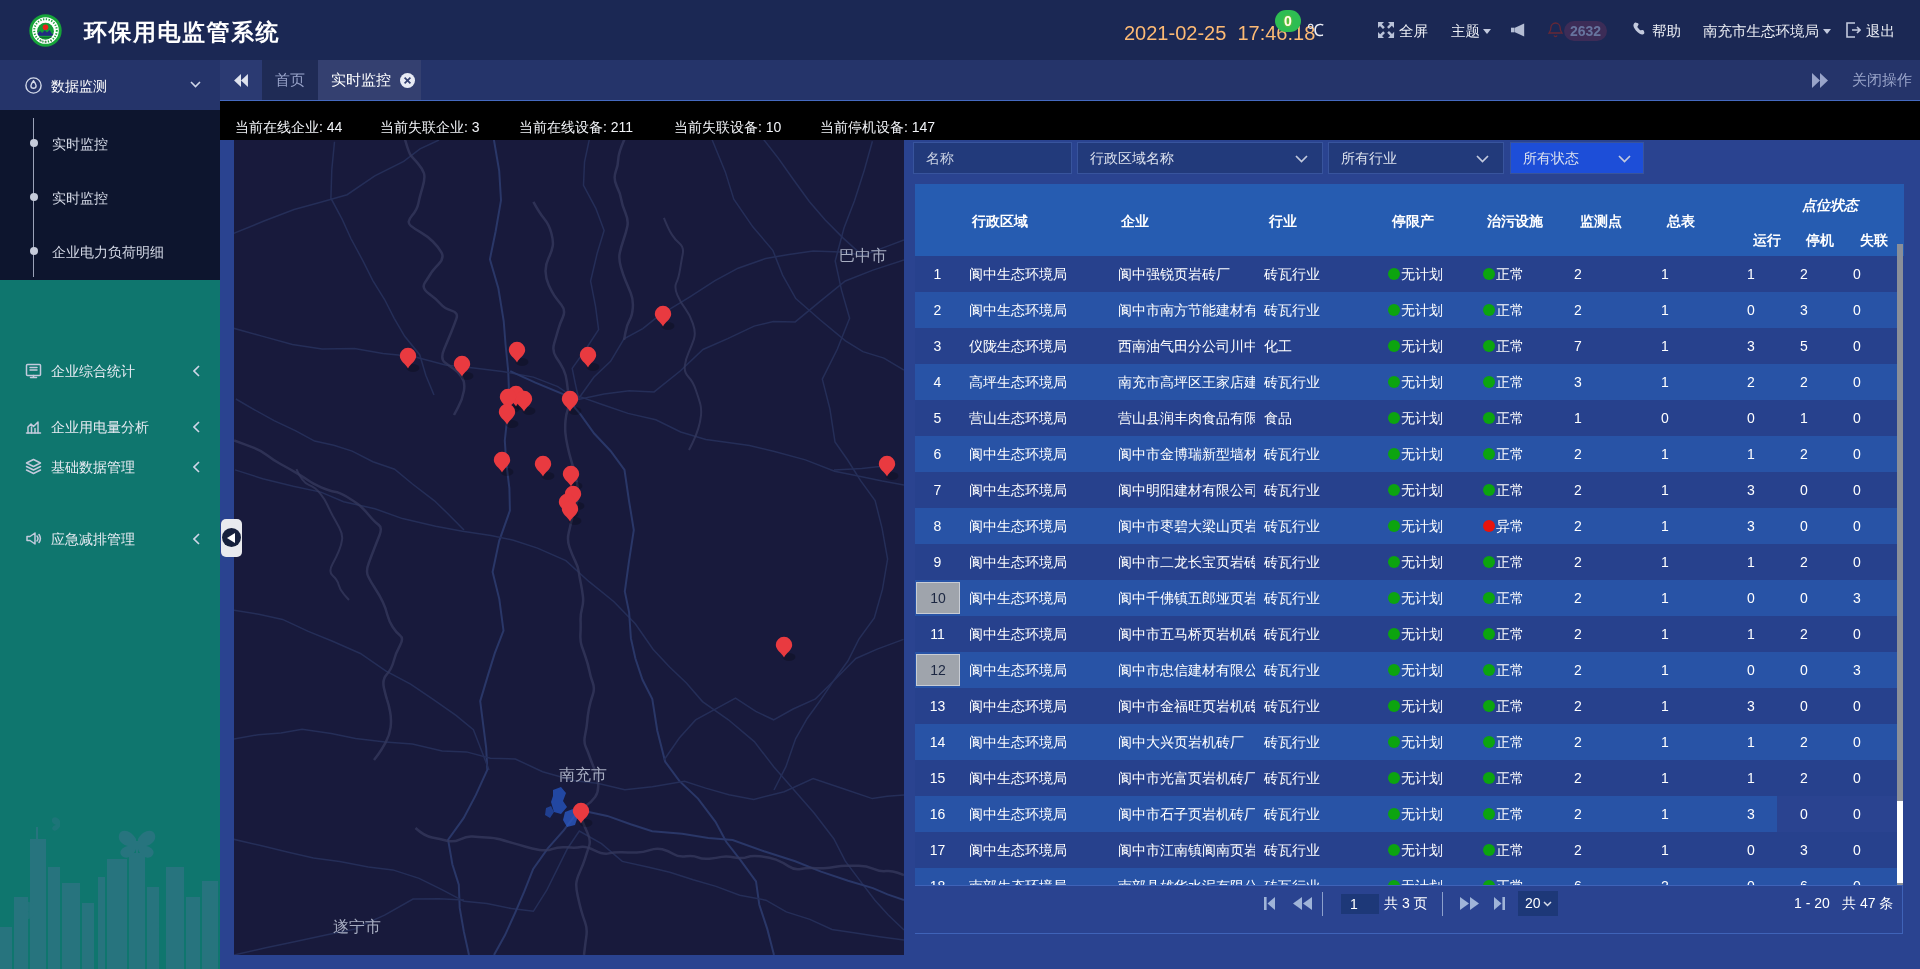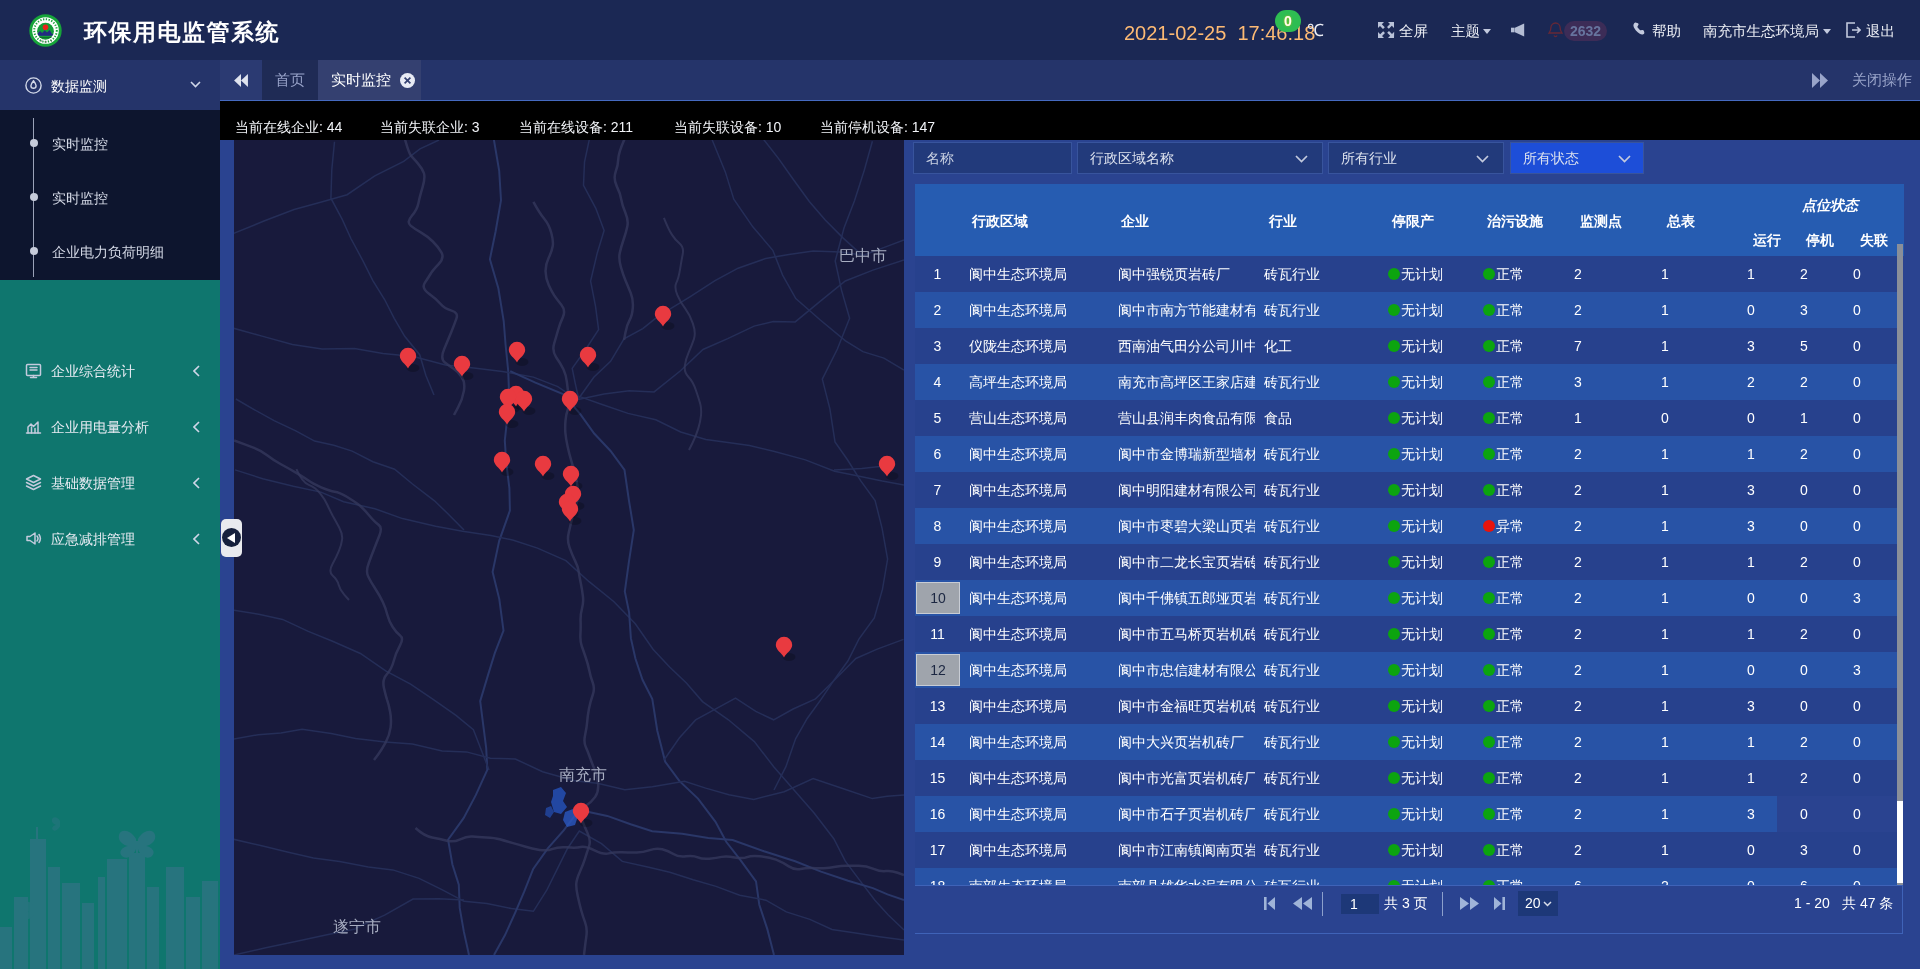--- a/index.html
+++ b/index.html
@@ -121,21 +121,21 @@
   <svg class="abs" style="left:25px;top:19px" width="17" height="17" viewBox="0 0 17 17" fill="none" stroke="#c4cbdd" stroke-width="1.5" stroke-linejoin="round" stroke-linecap="round">
         <path d="M1.5 15 h14"></path>
         <path d="M3 15 V9 l3-3 2.5 2.5 L13 4 v11" fill="none"></path>
         <path d="M6.5 15 V9 M10 15 v-4.5"></path>
       </svg>
   <span class="abs" style="left:51px;top:20px;font-size:14px;color:#e8ebf3">企业用电量分析</span>
   <svg class="abs" style="left:193px;top:22px" width="7" height="12" viewBox="0 0 7 12" fill="none" stroke="#cfd6e8" stroke-width="1.6">
         <path d="M6 1 L1 6 l5 5"></path>
       </svg>
 </div>
-    <div class="abs" style="left:0;top:395px;width:220px;height:56px">
+    <div class="abs" style="left:0;top:379px;width:220px;height:56px">
   <svg class="abs" style="left:25px;top:19px" width="17" height="17" viewBox="0 0 17 17" fill="none" stroke="#c4cbdd" stroke-width="1.5" stroke-linejoin="round" stroke-linecap="round">
         <path d="M8.5 1.5 L15.5 5 8.5 8.5 1.5 5z"></path>
         <path d="M1.5 8.5 L8.5 12 15.5 8.5"></path>
         <path d="M1.5 12 L8.5 15.5 15.5 12"></path>
       </svg>
   <span class="abs" style="left:51px;top:20px;font-size:14px;color:#e8ebf3">基础数据管理</span>
   <svg class="abs" style="left:193px;top:22px" width="7" height="12" viewBox="0 0 7 12" fill="none" stroke="#cfd6e8" stroke-width="1.6">
         <path d="M6 1 L1 6 l5 5"></path>
       </svg>
 </div>

